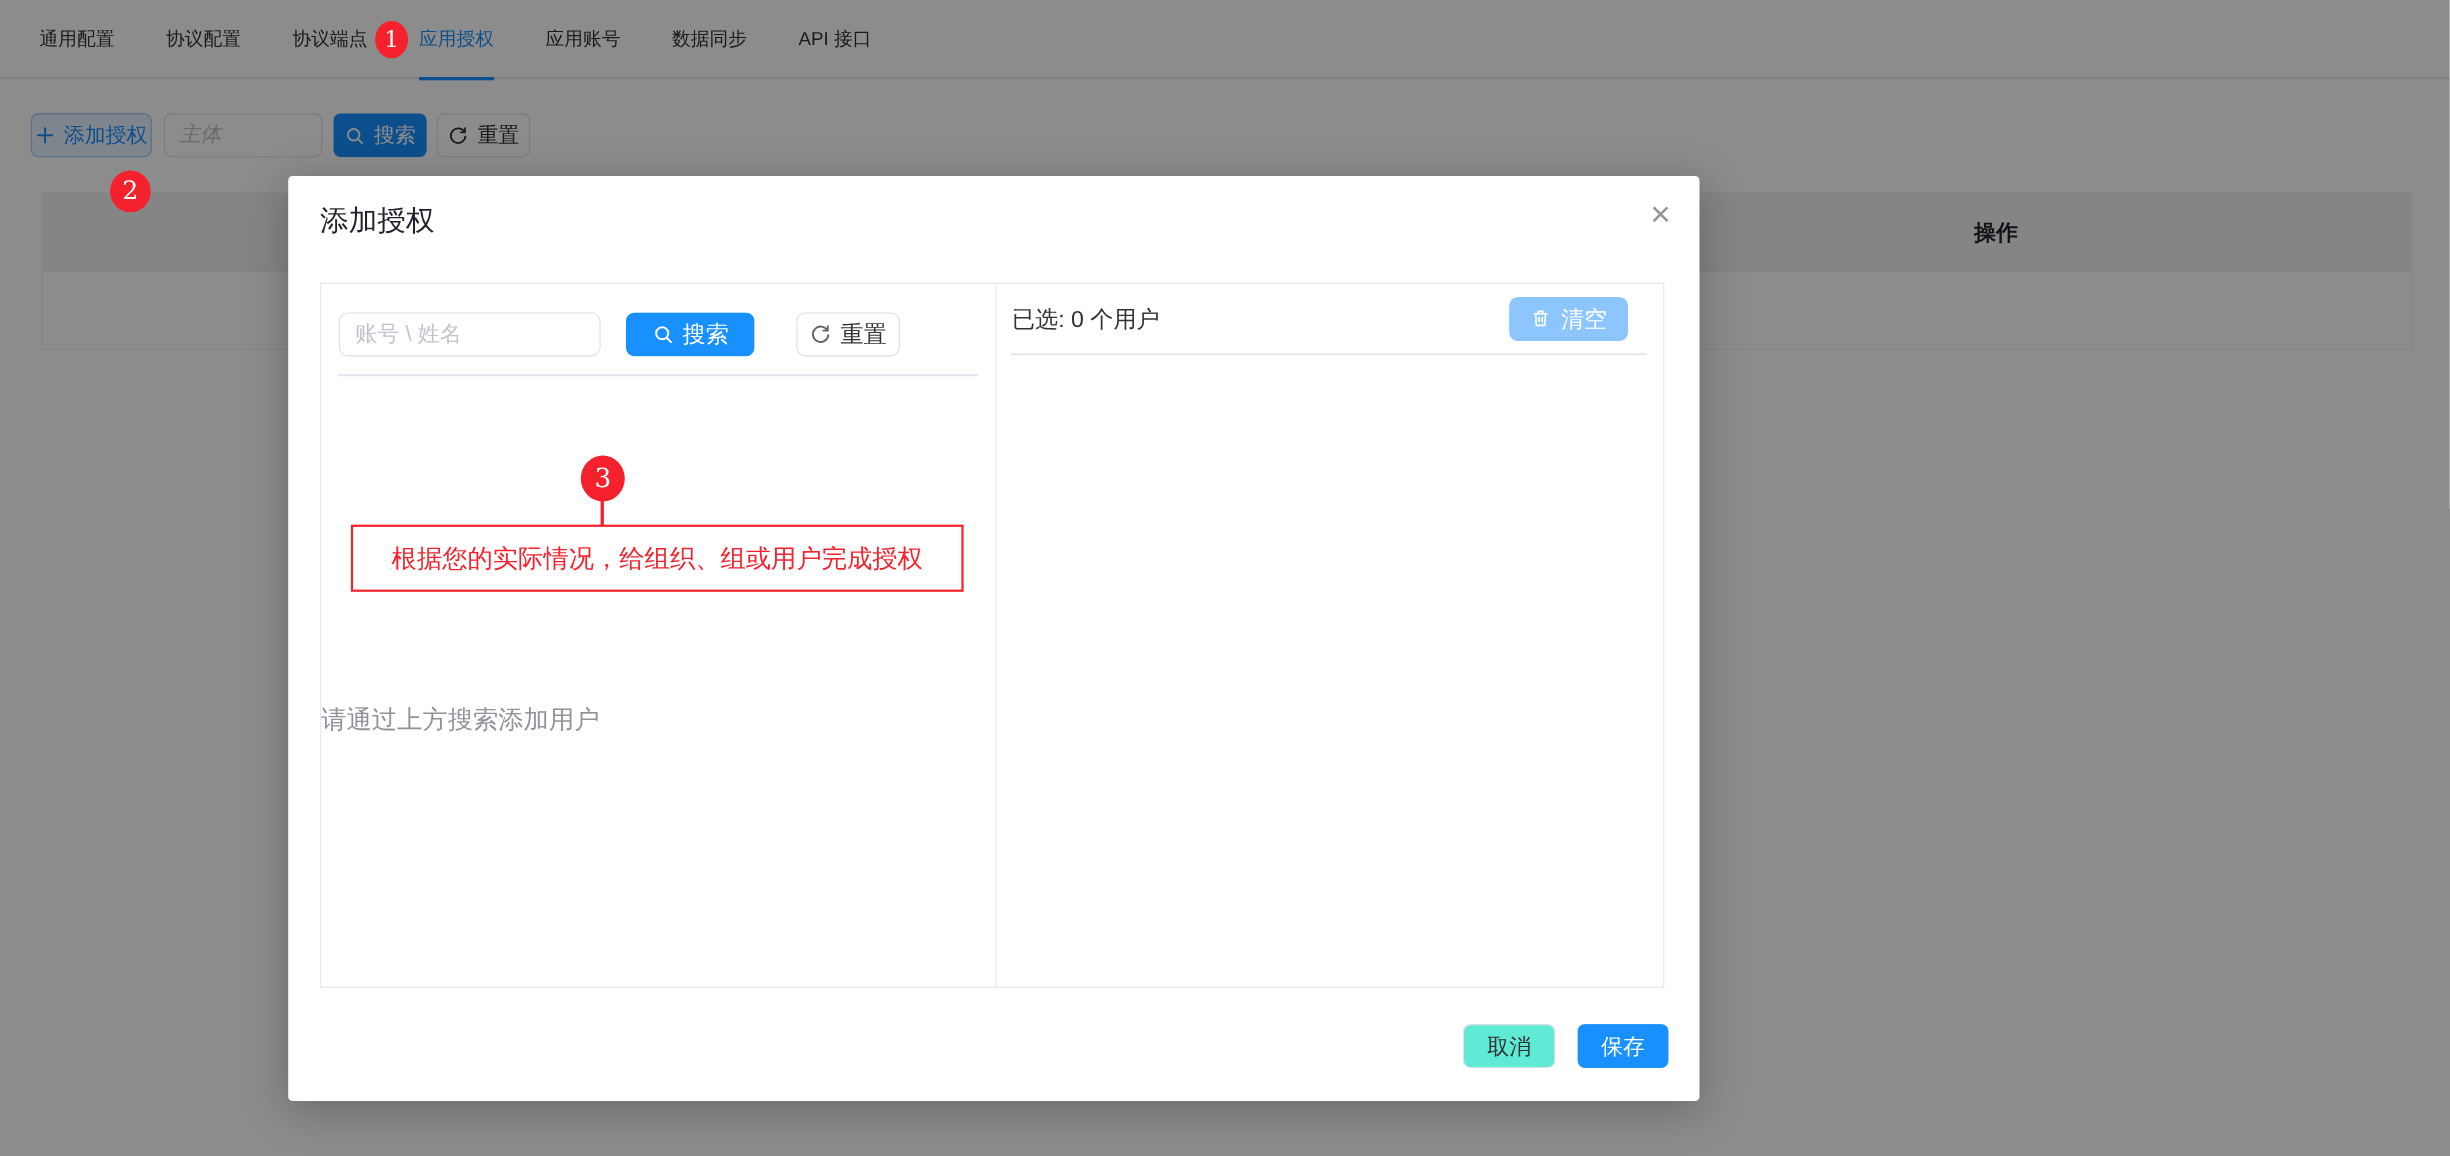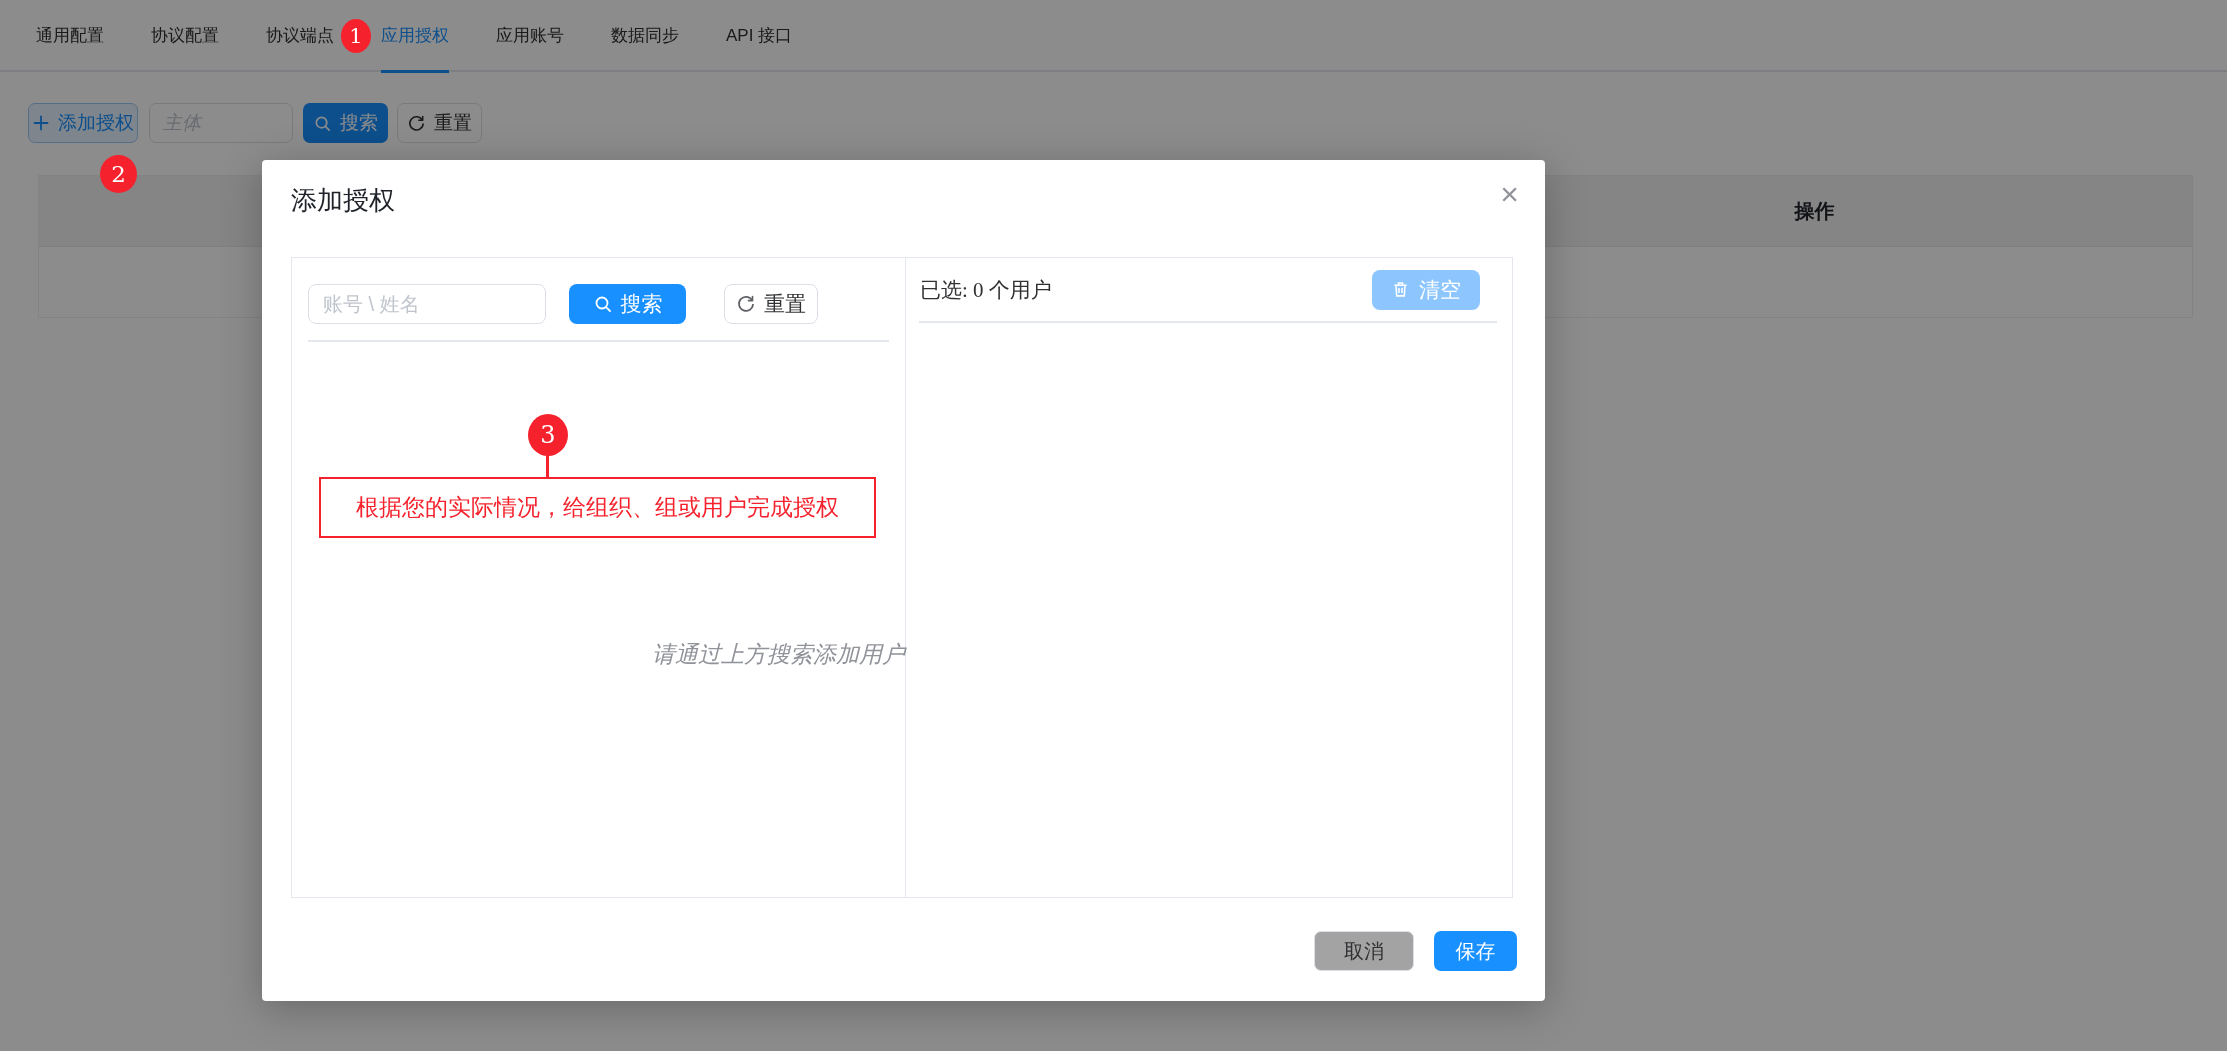--- a/index.html
+++ b/index.html
@@ -83,21 +83,21 @@
   .modal-title { position:absolute; left:29px; top:23px; font-size:26px; font-weight:500; color:#1f2329; }
   .modal-close {
     position:absolute; right:26px; top:18px; font-size:32px; line-height:1;
     color:#909399; cursor:pointer; font-weight:300;
   }
   .panel {
     position:absolute; left:29px; top:97px; width:1222px; height:641px;
     border:1px solid #e4e7ed; display:flex;
   }
   .pane-left { width:614px; border-right:1px solid #e4e7ed; position:relative; }
-  .pane-right { flex:1; position:relative;font-family:Liberation Serif, serif; }
+  .pane-right { flex:1; position:relative; }
 
   .m-tabs {
     height:65px; margin:0 16px; border-bottom:2px solid #e4e7ed;
     display:flex; gap:48px; align-items:center;
   }
   .m-tab { position:relative; height:65px; display:flex; align-items:center;
     font-size:20px; color:#303133; cursor:pointer; }
   .m-tab.active { color:#1890ff; }
   .m-tab .nav-underline { bottom:-2px; }
 
@@ -112,38 +112,38 @@
   .divider2 { margin:16px 16px 0; border-bottom:2px solid #e4e7ed; }
 
   .conn-line { position:absolute; left:254px; top:196px; width:3px; height:24px; background:#f5222d; z-index:2; }
   .note-box {
     position:absolute; left:27px; top:219px; width:557px; height:61px;
     border:2px solid #f5222d; color:#f5222d; font-size:23px;
     display:flex; align-items:center; justify-content:center; white-space:nowrap; z-index:1;
     background:#fff;
   }
   .empty-text {
-    position:absolute; top:381px; left:0; width:100%; text-align:right;
-    color:#909399; font-size:23px;font-style:italic;
+    position:absolute; top:381px; left:0; width:100%; text-align:left;
+    color:#909399; font-size:23px;
   }
 
   .sel-header {
     height:65px; margin:0 15px 0 13px; border-bottom:2px solid #e4e7ed;
     display:flex; align-items:center; justify-content:space-between;
   }
   .sel-label { font-size:21px; color:#303133; padding-left:1px; }
   .btn-clear {
     width:108px; height:40px; margin-right:17px; border-radius:8px;
     background:#8dc6ff; color:#fff; font-size:21px;
     display:flex; align-items:center; justify-content:center; gap:9px;
     cursor:not-allowed;
   }
 
   .modal-footer { position:absolute; right:28px; bottom:30px; display:flex; gap:20px; }
-  .btn-cancel { width:100px; height:40px; background:#a3a3a3; border:1px solid #dcdfe6; border-radius:7px;
+  .btn-cancel { width:84px; height:40px; background:#5eead4; border:1px solid #dcdfe6; border-radius:7px;
     color:#303133; font-size:20px; }
   .btn-save { width:83px; height:40px; border-radius:7px; font-size:20px; }
 </style>
 </head>
 <body>
 
 <div class="nav">
   <div class="nav-tab">通用配置</div>
   <div class="nav-tab">协议配置</div>
   <div class="nav-tab">协议端点</div>

